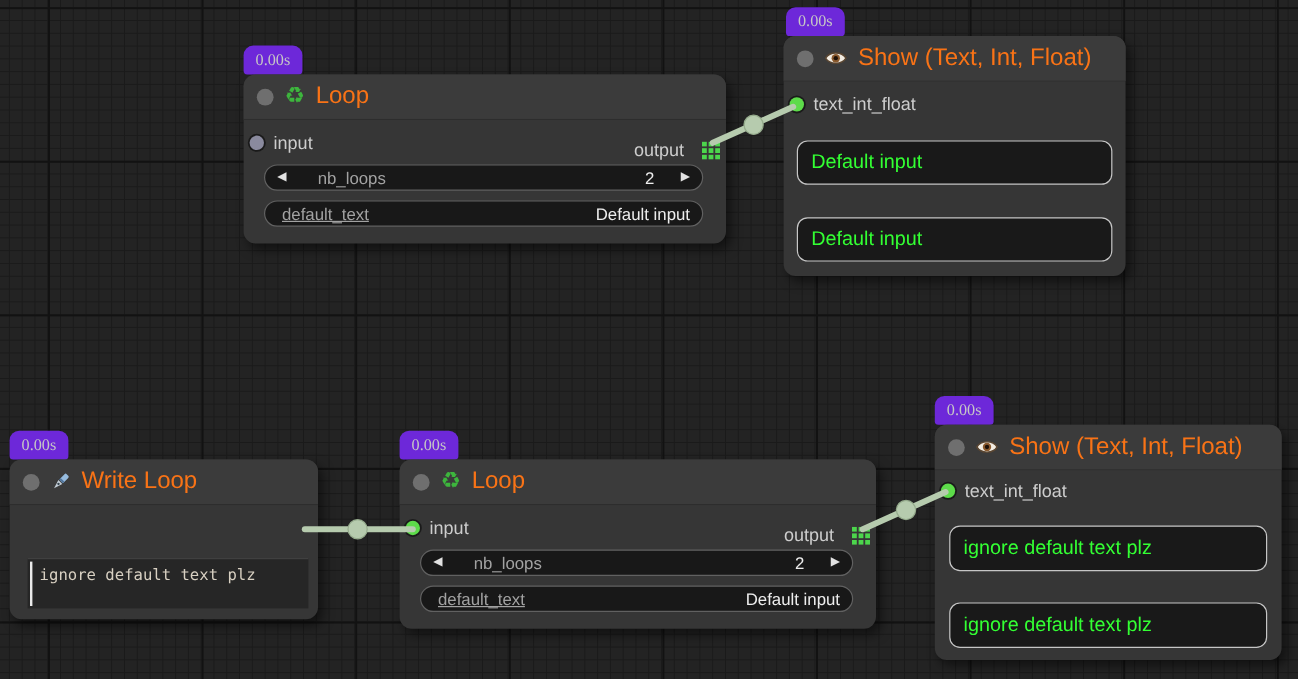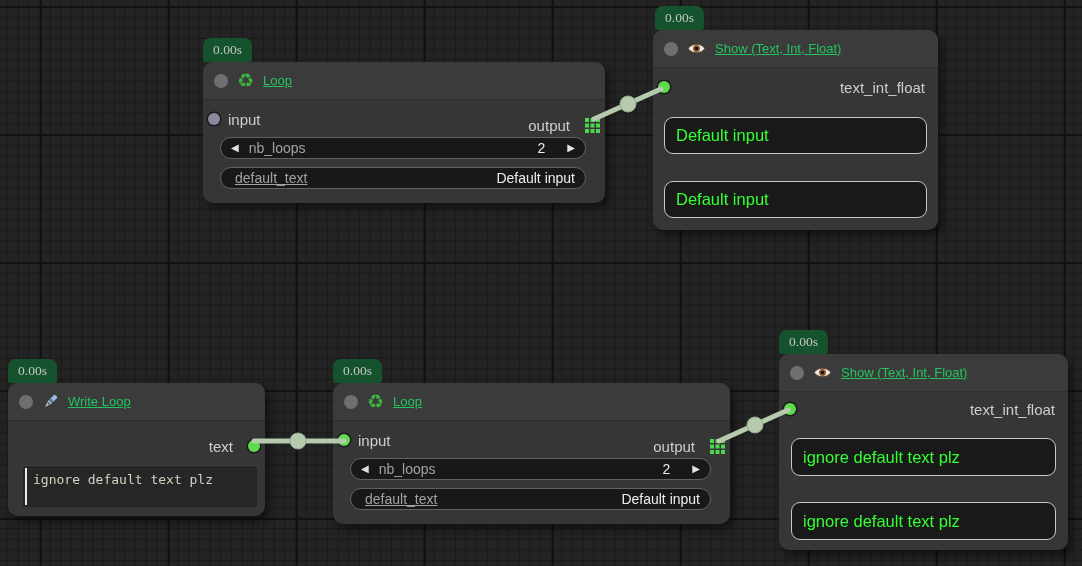--- a/index.html
+++ b/index.html
@@ -18,39 +18,39 @@
   }
   .node {
     position:absolute; background:#363636; border-radius:10px;
     box-shadow:4px 5px 9px rgba(0,0,0,0.5); z-index:2; color:#cdcdcd;
   }
   .node-title {
     height:38px; display:flex; align-items:center; padding:0 11px; gap:9px;
     background:#3b3b3b; border-bottom:1px solid #2d2d2d; border-radius:10px 10px 0 0;
   }
   .collapse-dot { width:14px; height:14px; border-radius:50%; background:#6f6f6f; flex:none; }
-  .node-title-label { font-size:13px; color:#22c55e; white-space:nowrap;text-decoration:underline; }
+  .node-title-label { font-size:20px; color:#f97316; white-space:nowrap; }
   .recycle { font-size:19px; color:#3db53d; line-height:1; }
   .time-badge {
-    position:absolute; top:-24px; left:0; height:24px; background:#14532d;
+    position:absolute; top:-24px; left:0; height:24px; background:#6d28d9;
     border-radius:8px 8px 3px 3px; display:flex; align-items:center; padding:0 10px;
     font-family:"Liberation Serif", serif; font-size:13.5px; color:#c6c6c6; z-index:-1;
   }
-  .slot-row { position:absolute; height:22px; left:0; right:0; display:flex; align-items:center; padding:0 5px;justify-content:space-between; }
+  .slot-row { position:absolute; height:22px; left:0; right:0; display:flex; align-items:center; padding:0 5px; }
   .slot-dot { width:12px; height:12px; border-radius:50%; flex:none; box-shadow:0 0 0 1.5px #1a1a1a; }
   .slot-dot.green { background:#5ddb4a; }
   .slot-dot.grey  { background:#8a8a9e; }
   .slot-label { font-size:15px; color:#cdcdcd; margin:0 8px; white-space:nowrap; }
   .out-group { margin-left:auto; display:flex; align-items:center; gap:7px;margin-top:12px; }
   .widget {
     position:absolute; height:22px; background:#181818; border:1px solid #616161;
     border-radius:12px; display:flex; align-items:center; padding:0 10px; font-size:14px;
   }
   .w-arrow { font-size:10px; color:#e2e2e2; line-height:1; }
-  .w-label { color:#a2a2a2; margin-left:10px; white-space:nowrap; }
+  .w-label { color:#a2a2a2; margin-left:26px; white-space:nowrap; }
   .w-label.no-arrow { margin-left:4px;text-decoration:underline; }
   .w-value { margin-left:auto; color:#ededed; white-space:nowrap; }
   .w-value.num { margin-right:22px; }
   .show-box {
     position:absolute; background:#191919; border:1px solid #c6c6c6; border-radius:9px;
     display:flex; align-items:center; padding:0 11px; font-size:16.5px; color:#33ff33;
     white-space:nowrap; overflow:hidden;
   }
   .ta-wrap { position:absolute; background:#262626; border-top:1px solid #404040; display:flex; }
   .caret-bar { width:2px; margin:2px 0 2px 2px; background:#e9e9e9; flex:none; }
@@ -132,26 +132,20 @@
       <svg width="17" height="17" viewBox="0 0 17 17">
         <g transform="rotate(45 8.5 8.5)">
           <rect x="6.3" y="0.4" width="4.4" height="7.6" rx="1.3" fill="#96bbde"></rect>
           <rect x="6.3" y="6.2" width="4.4" height="1.8" fill="#51759c"></rect>
           <path d="M8.5 16.2 L6.2 8.8 L10.8 8.8 Z" fill="#c3cdd6"></path>
           <circle cx="8.5" cy="11" r="1" fill="#36444f"></circle>
         </g>
       </svg>
       <span class="node-title-label">Write Loop</span>
     </div>
-    <div class="slot-row" style="top:46px;">
-      <span class="out-group">
-        <span class="slot-label">text</span>
-        <span class="slot-dot green"></span>
-      </span>
-    </div>
     <div class="ta-wrap" style="left:15px; top:82px; width:234px; height:42px;">
       <div class="caret-bar"></div>
       <textarea class="node-textarea" spellcheck="false" style="">ignore default text plz</textarea>
     </div>
   </div>
 
   <div class="node" style="left:333px; top:383px; width:397px; height:141px;">
     <div class="time-badge">0.00s</div>
     <div class="node-title">
       <span class="collapse-dot"></span>

